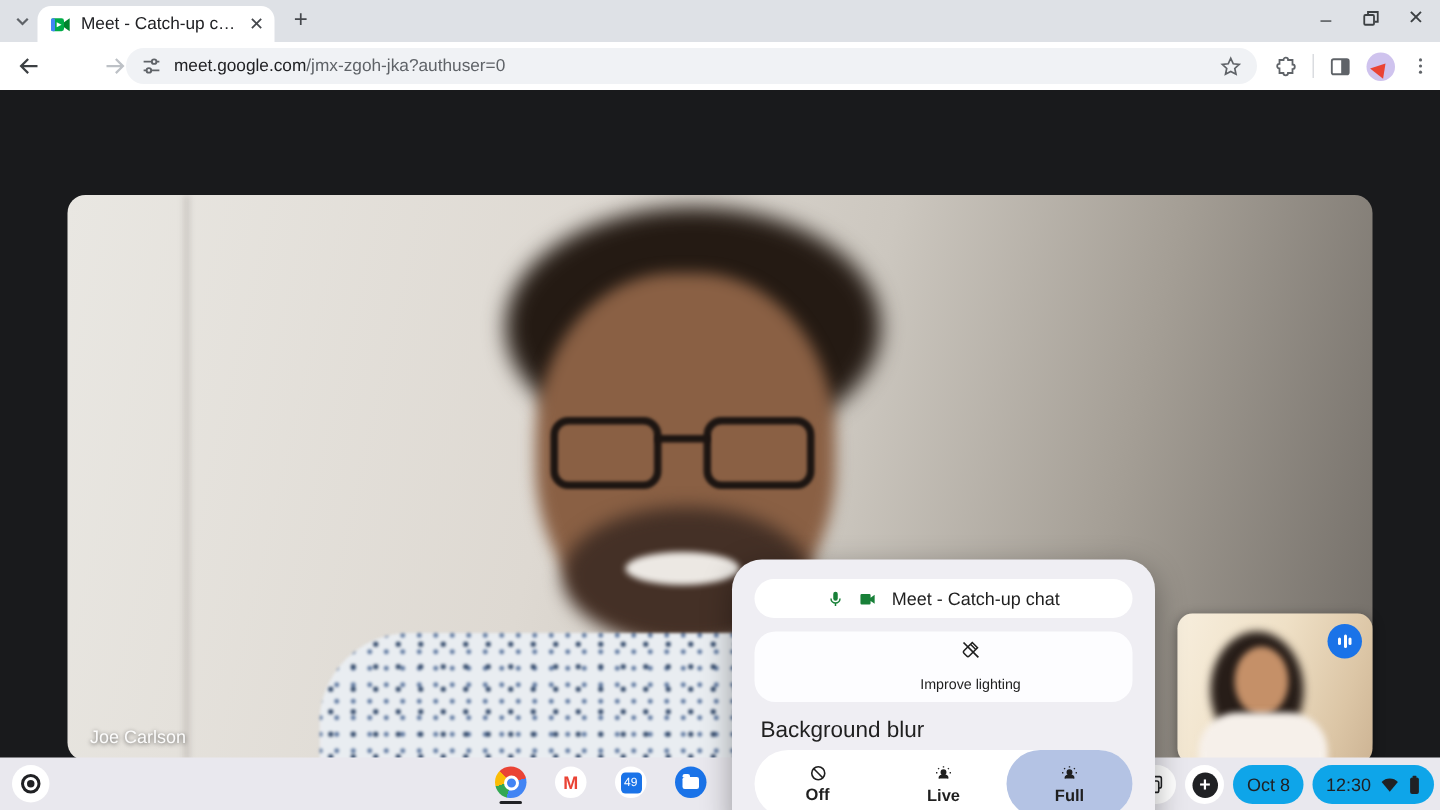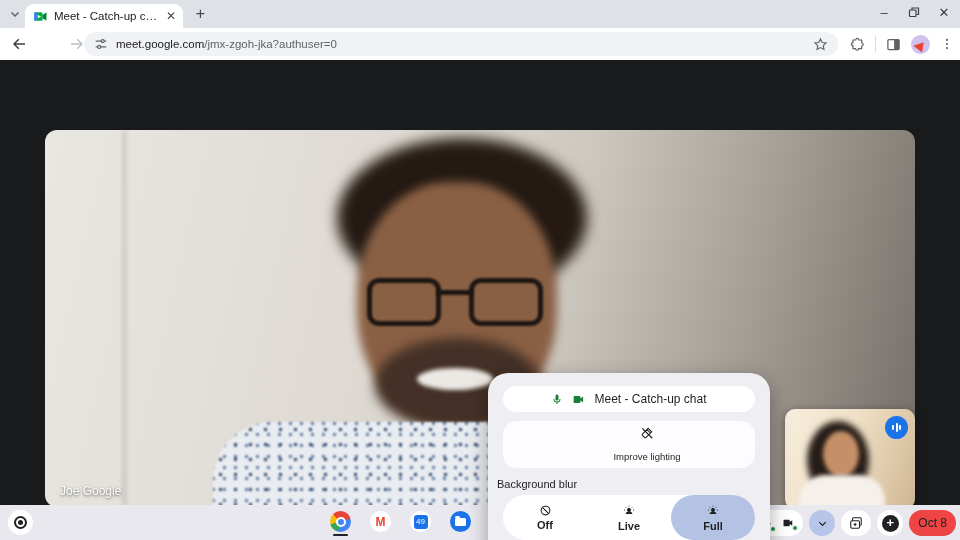--- a/index.html
+++ b/index.html
@@ -92,21 +92,21 @@
   .popup { position:absolute; left:488px; top:313px; width:282px; height:187px; background:#efeef3;
     border-radius:20px; box-shadow:0 6px 20px rgba(0,0,0,.35); z-index:5; }
   .popup-pill { margin:13px 15px 9px; height:26px; background:#fff; border-radius:13px;
     display:flex; align-items:center; justify-content:center; gap:8px; }
   .popup-pill .ttl { font-size:12px; color:#1f1f1f; }
   .popup-btns { display:flex; gap:9px; margin:0 15px; height:47px; }
   .pbtn { flex:1; border-radius:14px; background:#fdfdff; display:flex; flex-direction:column;
     align-items:center; justify-content:center; gap:12px; color:#1f1f1f;padding-left:36px; }
   .pbtn.selected { background:#b4c3e4; }
   .pbtn .lbl { font-size:9.5px; line-height:10.5px; text-align:center; white-space:pre-line; }
-  .popup-section { margin:10px 0 5px 9px; font-size:11px; color:#1f1f1f; }
+  .popup-section { margin:10px 0 5px 19px; font-size:15px; color:#1f1f1f; }
   .popup-seg { margin:0 15px; height:45px; background:#fff; border-radius:23px; display:flex;font-weight:bold; }
   .seg { flex:1; display:flex; flex-direction:column; align-items:center; justify-content:center; gap:2px;
     color:#1f1f1f; border-radius:23px; }
   .seg .lbl { font-size:11px; }
   .seg.selected { background:#b4c3e4; }
 
   
   .shelf { position:absolute; left:0; top:505px; width:960px; height:35px; background:#e9e8ee; }
   .launcher { position:absolute; left:8px; top:5px; width:25px; height:25px; border-radius:50%; background:#fff;
     display:flex; align-items:center; justify-content:center; }
@@ -139,21 +139,21 @@
 
   .tray { position:absolute; right:4px; top:5px; display:flex; align-items:center; gap:6px; }
   .tray-pill { height:26px; background:#fff; border-radius:13px; display:flex; align-items:center; padding:0 8px; gap:8px; }
   .tray-ic { position:relative; color:#202124; }
   .gdot { position:absolute; right:-3px; bottom:-2px; width:6px; height:6px; border-radius:50%; background:#1e8e3e; border:1.5px solid #fff; }
   .chev-circle { width:26px; height:26px; border-radius:50%; background:#b6c5e8; display:flex; align-items:center; justify-content:center; color:#1f1f1f; }
   .plus-circle { width:26px; height:26px; border-radius:50%; background:#fff; display:flex; align-items:center; justify-content:center; }
   .plus-inner { width:17px; height:17px; border-radius:50%; background:#202124; color:#fff; font-size:13px;
     line-height:16px; text-align:center; font-weight:bold; }
   .tray-text { font-size:12px; color:#202124; }
-  .status-pill { height:26px; background:#ef4444; border-radius:13px; display:flex; align-items:center; padding:0 9px; gap:6px; }
+  .status-pill { height:26px; background:#0ea5e9; border-radius:13px; display:flex; align-items:center; padding:0 9px; gap:6px; }
 </style>
 </head>
 <body>
 
 <div class="screen">
 
   <div class="tabstrip">
     <div class="tab-search">
       <svg width="12" height="12" viewBox="0 0 24 24" fill="none" stroke="currentColor" stroke-width="3">
           <path d="M5 9l7 7 7-7"></path>
@@ -246,21 +246,21 @@
     <div class="main-video">
       <div class="wall-shade"></div>
       <div class="m-hair"></div>
       <div class="m-face"></div>
       <div class="m-beard"></div>
       <div class="m-smile"></div>
       <div class="m-glass l"></div>
       <div class="m-glass r"></div>
       <div class="m-bridge"></div>
       <div class="m-shirt"></div>
-      <div class="name-label">Joe Google</div>
+      <div class="name-label">Joe Carlson</div>
     </div>
 
     <div class="self-view">
       <div class="w-hair"></div>
       <div class="w-face"></div>
       <div class="w-shirt"></div>
       <div class="audio-badge">
         <span class="eq"></span>
           <span class="eq"></span>
           <span class="eq"></span>
@@ -489,16 +489,30 @@
               <path d="M10.5 12v5M8 14.5h5" stroke-width="2"></path>
             </svg>
         </span>
       </div>
       <div class="plus-circle">
         <span class="plus-inner">+</span>
       </div>
       <div class="status-pill">
         <span class="tray-text">Oct 8</span>
       </div>
+      <div class="status-pill">
+        <span class="tray-text">12:30</span>
+        <span>
+          <svg width="13" height="11" viewBox="0 0 24 20" fill="#202124">
+              <path d="M2 6a14 14 0 0 1 20 0L12 18z"></path>
+            </svg>
+        </span>
+        <span>
+          <svg width="8" height="13" viewBox="0 0 12 20" fill="#202124">
+              <rect x="4" y="0" width="4" height="2.5" rx="1"></rect>
+              <rect x="1.5" y="2" width="9" height="17" rx="2"></rect>
+            </svg>
+        </span>
+      </div>
     </div>
   </div>
 
 </div>
 
 </body></html>

